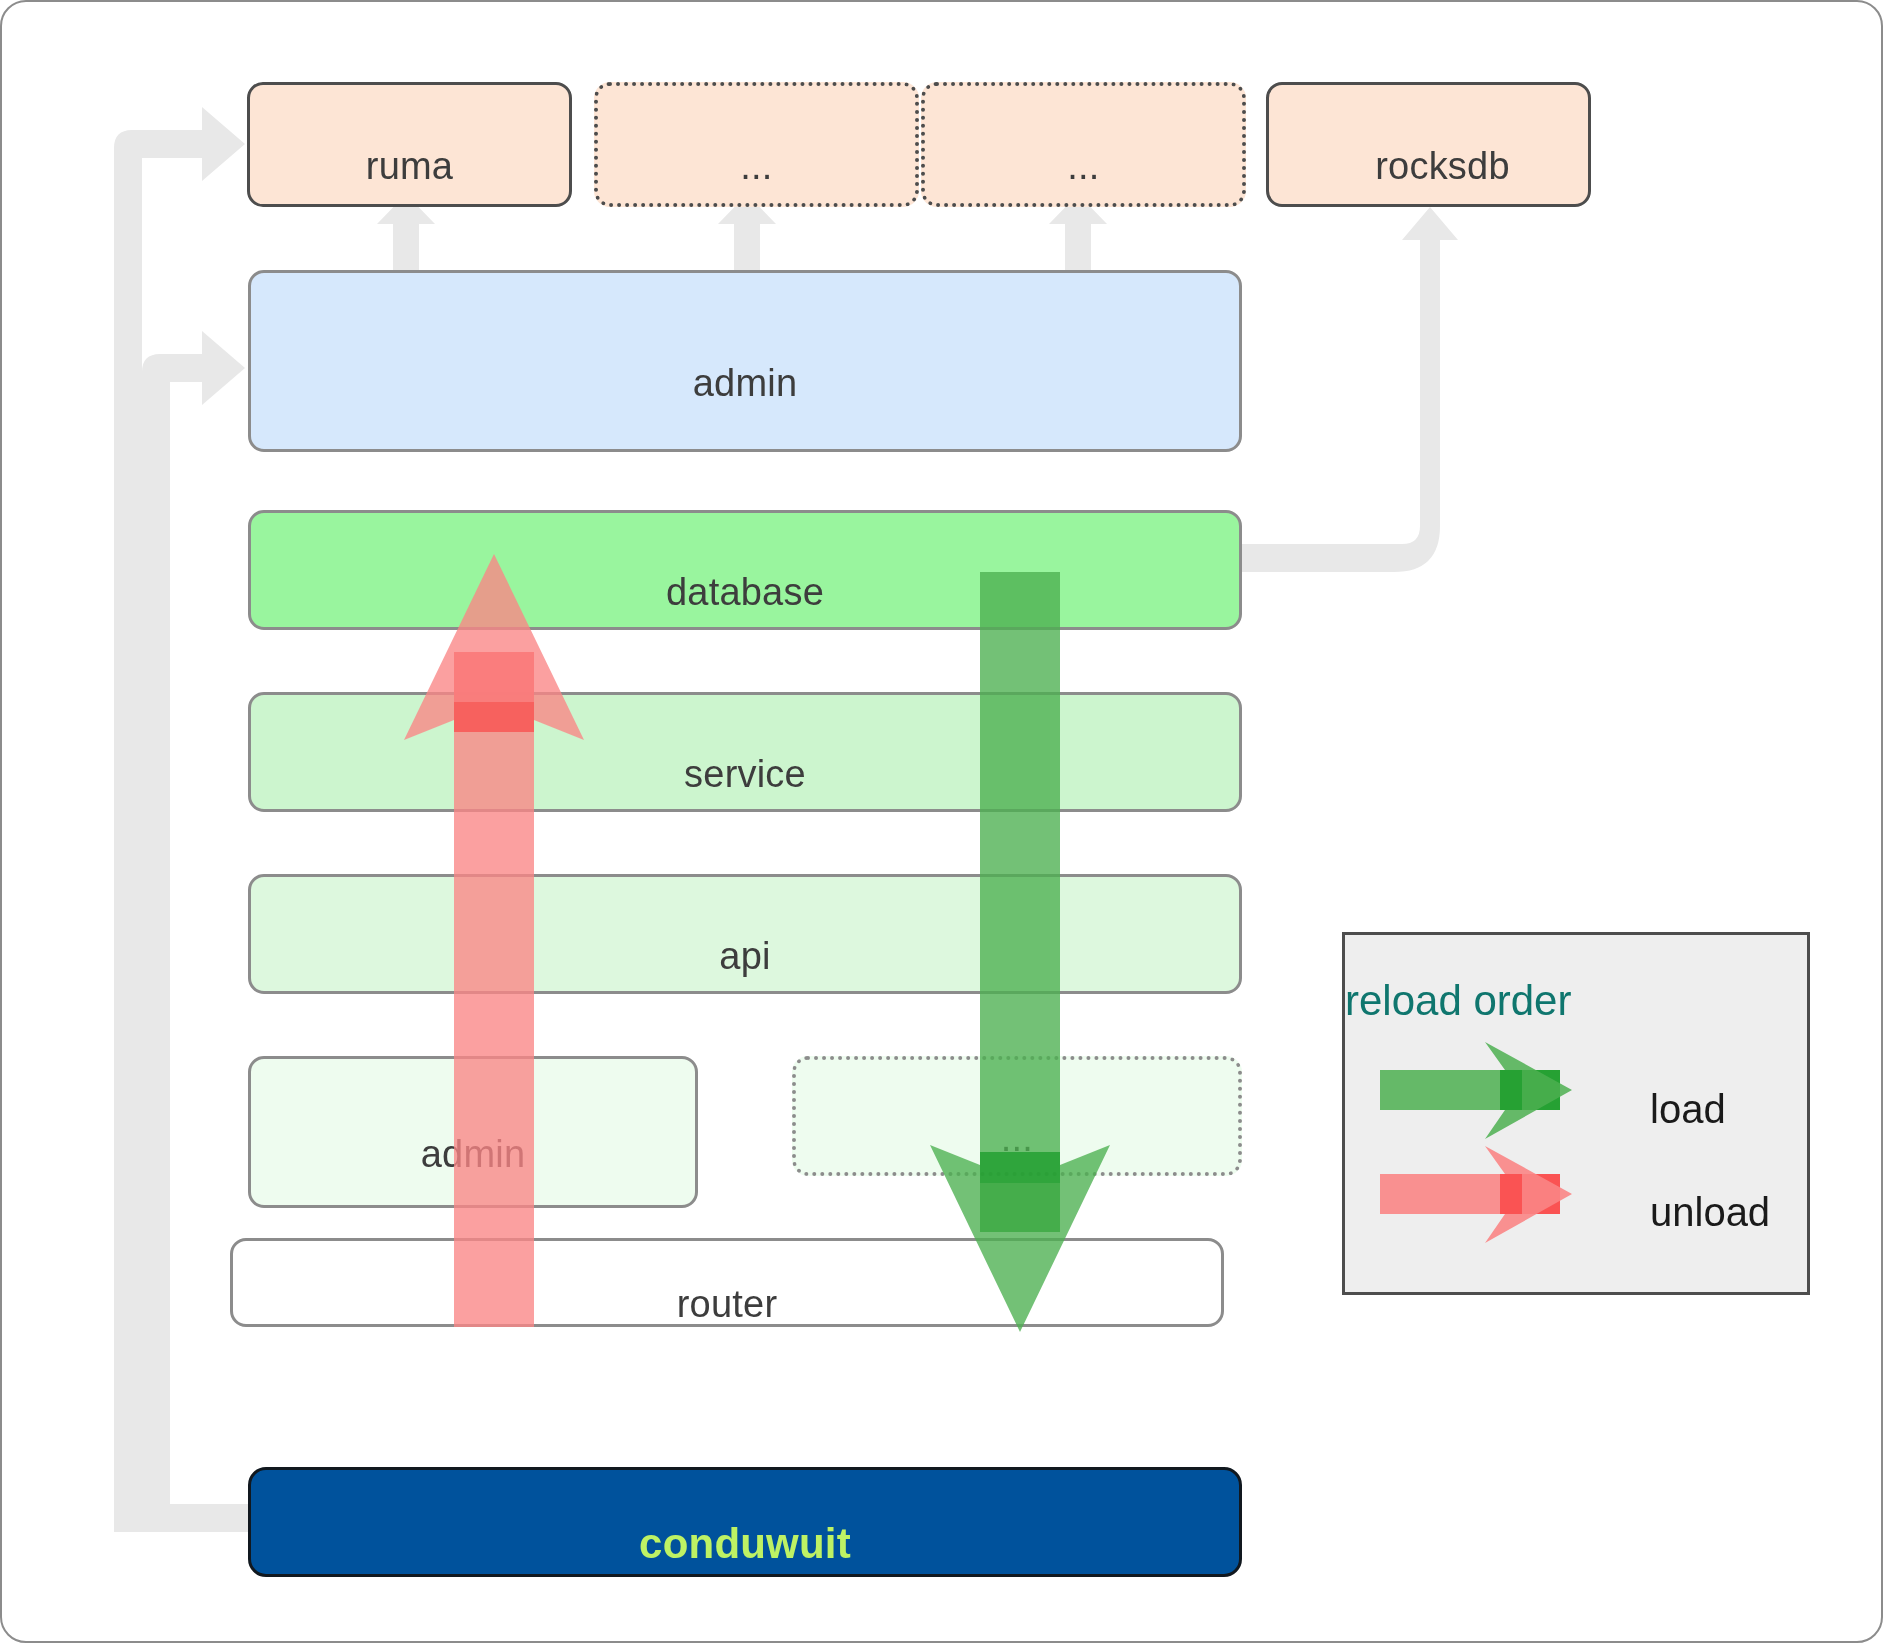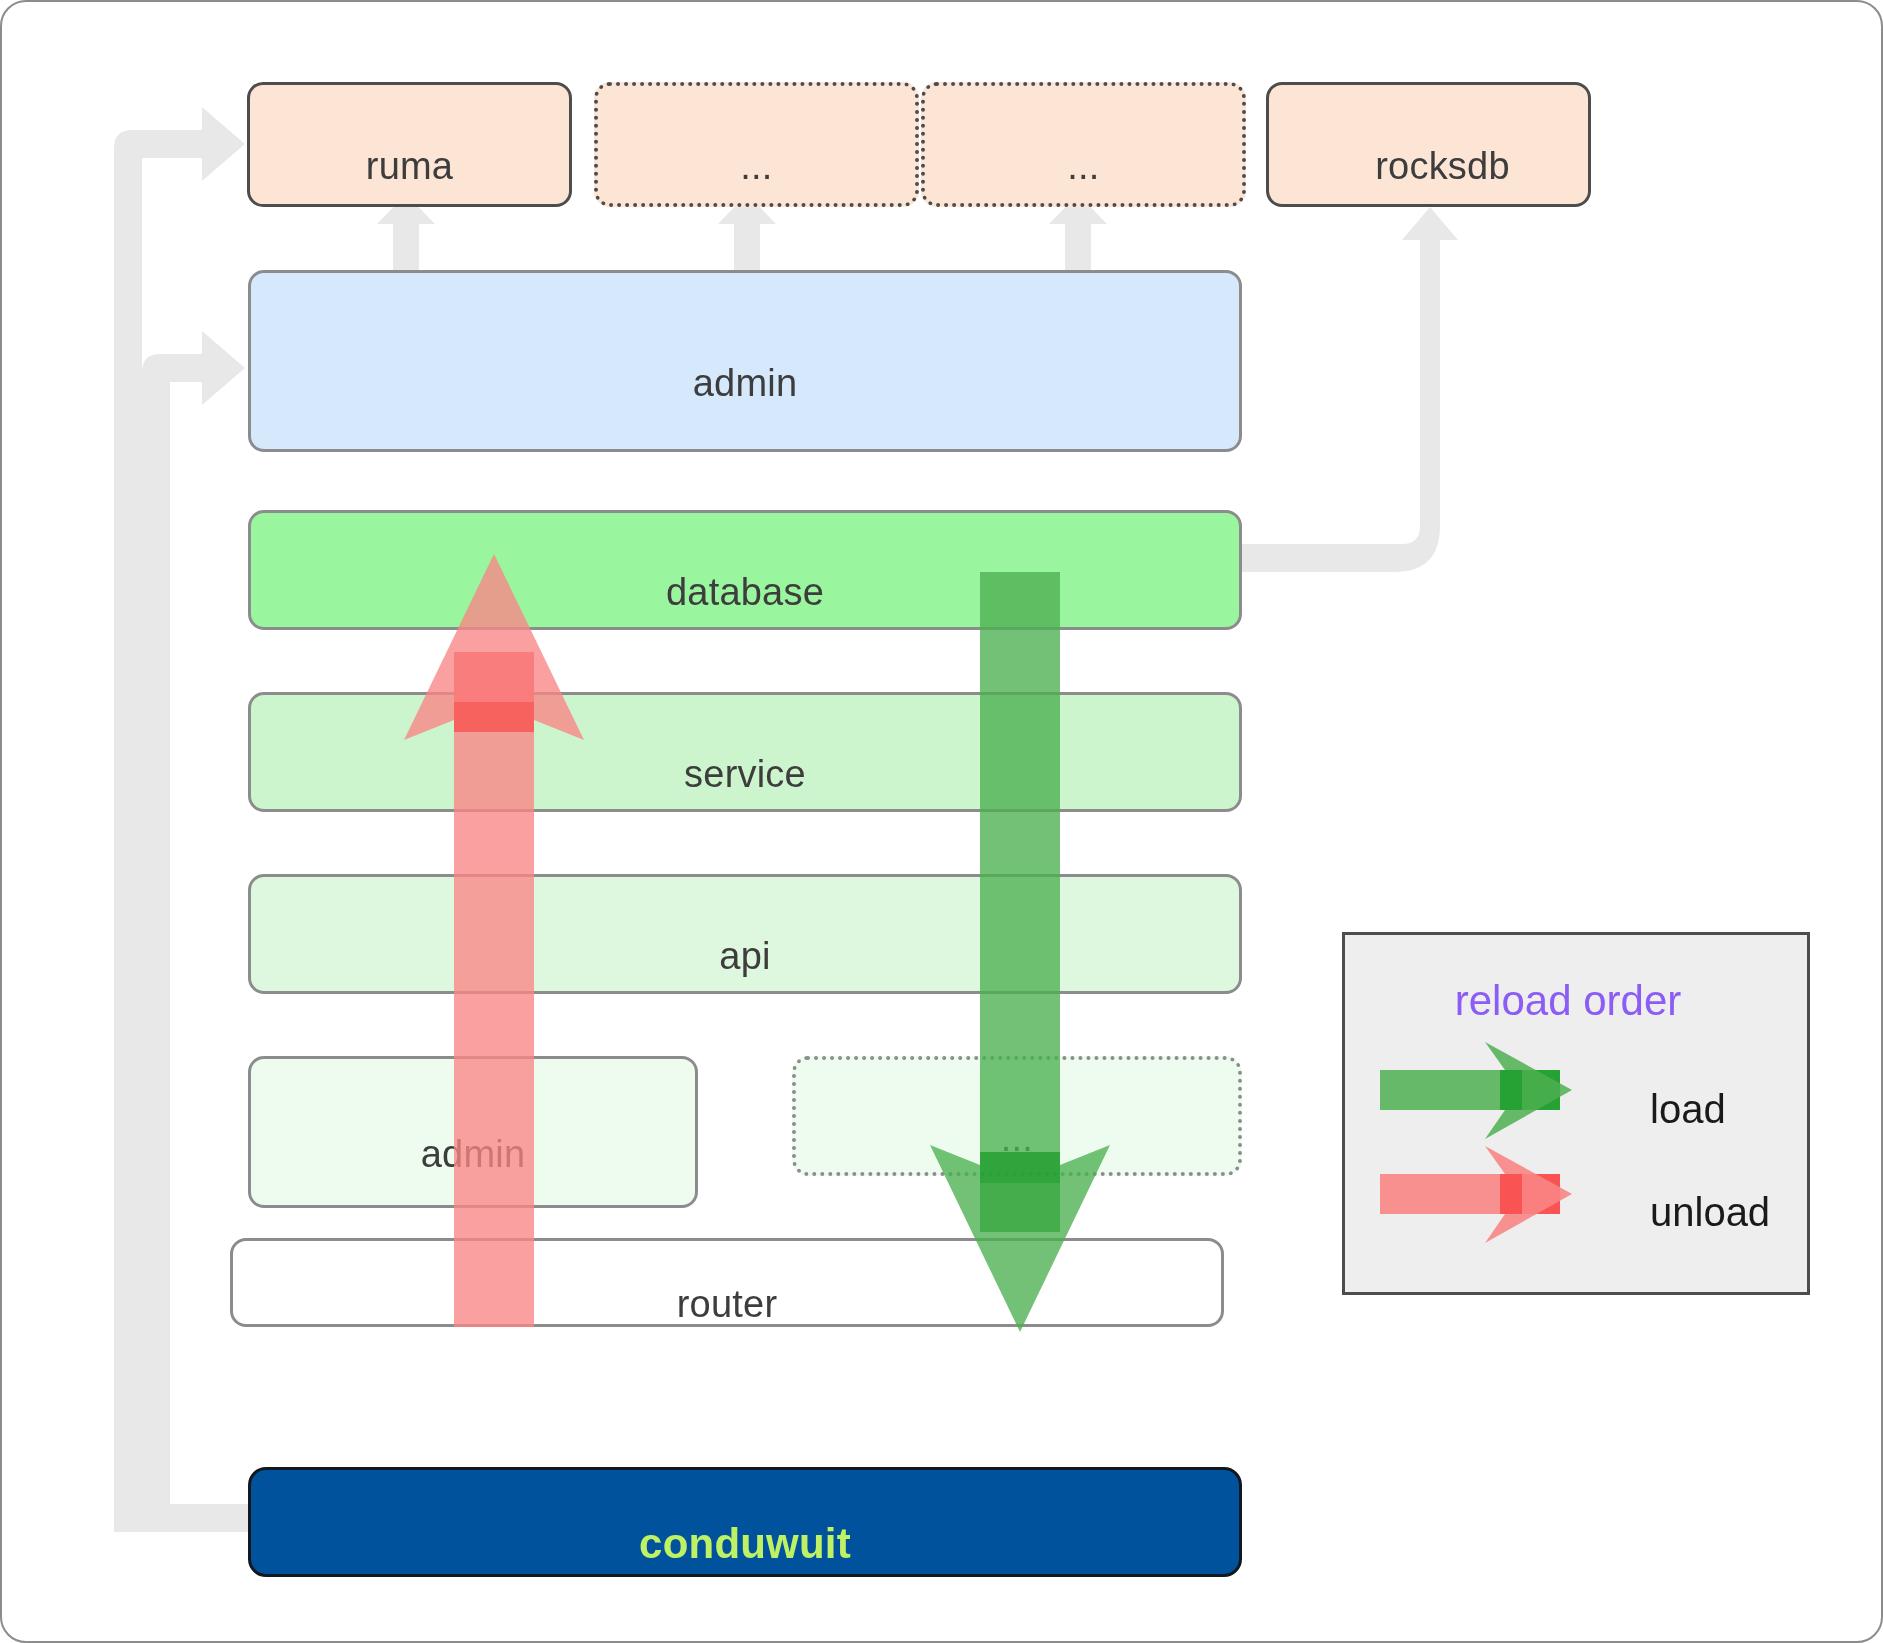--- a/index.html
+++ b/index.html
@@ -69,23 +69,22 @@
     position: absolute;
     background: #eeeeee;
     border: 3px solid #4d4d4d;
     box-sizing: border-box;
     z-index: 6;
   }
   .legend-title {
     position: absolute;
     left: 0; right: 16px;
     top: 42px;
-    text-align: center;
     font-size: 42px;
-    color: #8b5cf6;
+    color: #0f766e;
   }
   .legend-row-label {
     position: absolute;
     font-size: 40px;
     color: #1a1a1a;
   }
 
   
   svg.overlay {
     position: absolute;

